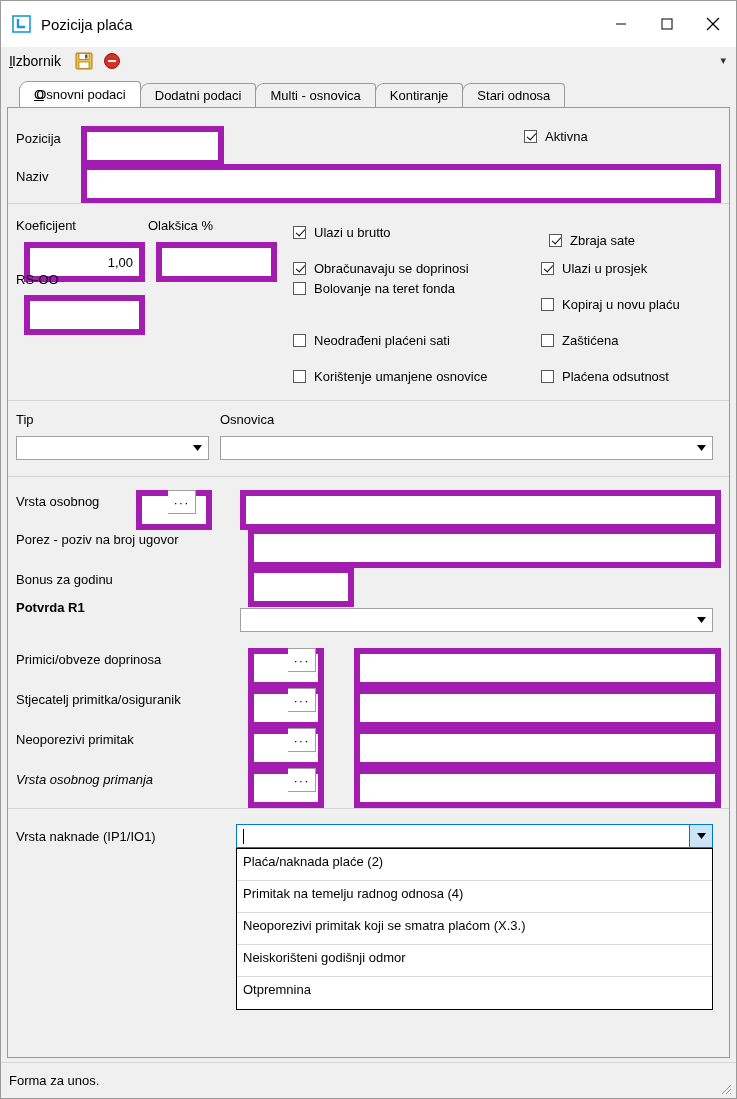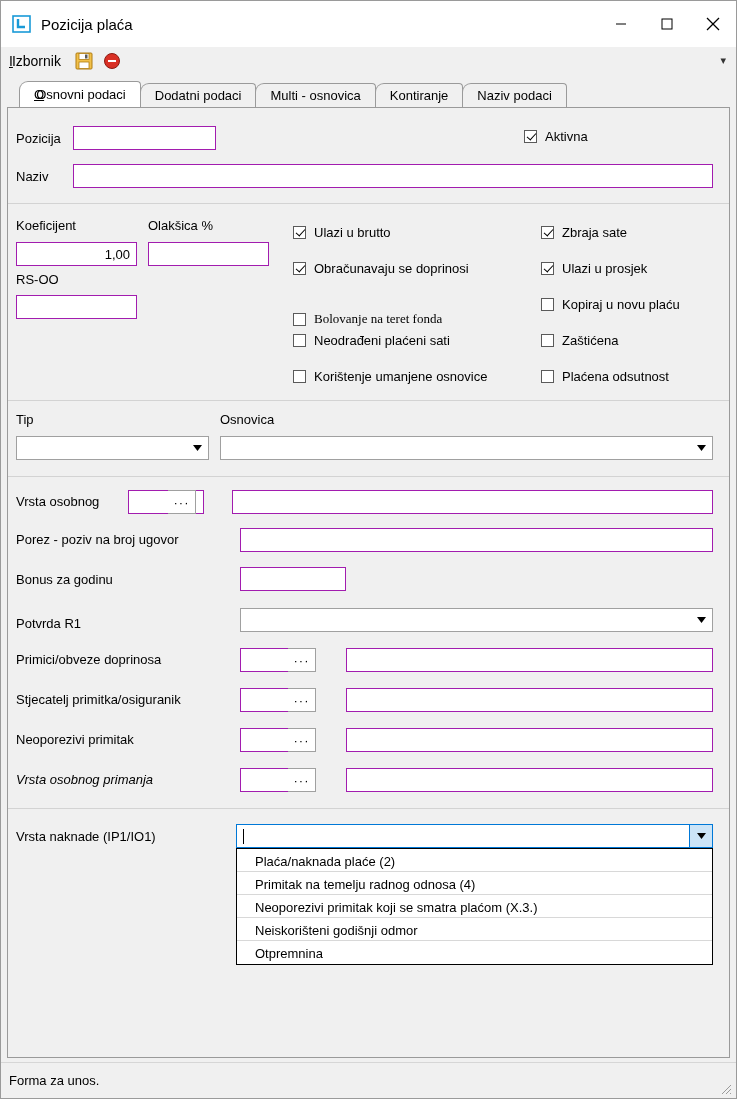--- a/index.html
+++ b/index.html
@@ -111,26 +111,27 @@
     border: 1px solid #9a9a9a;
     padding: 0;
   }
   .sep {
     border-top: 1px solid #d3d3d3;
     margin: 0;
   }
   .lbl { font-size: 13px; color: #000; }
   .tb {
     background: #ffffff;
-    border: 1px solid #a21caf;
-    height: 24px;
+    border: 6px solid #a21caf;
+    height: 40px;
     font-family: "Liberation Sans", sans-serif;
     font-size: 13px;
     padding: 0 4px;
     outline: none;
+    margin-left: 8px;
   }
   .tb.right { text-align: right; padding-right: 6px; }
   .ellipsis-btn {
     background: #ffffff;
     border: 1px solid #a0a0a0;
     height: 24px;
     width: 28px;
     display: inline-flex;
     align-items: center; justify-content: center;
     font-size: 13px;
@@ -187,23 +188,23 @@
   }
   .cb-label { font-size: 13px; }
   
   .dropdown-list {
     position: absolute;
     background: #ffffff;
     border: 1px solid #000000;
     z-index: 50;
   }
   .dd-item {
-    height: 23px;
+    height: 32px;
     line-height: 26px;
-    padding-left: 18px;
+    padding-left: 6px;
     font-size: 13px;
     border-bottom: 1px solid #d8d8d8;
     white-space: nowrap;
   }
   .dd-item:last-child { border-bottom: none; }
   
   .statusbar {
     position: absolute;
     left: 0; right: 0; bottom: 0;
     height: 36px;
@@ -280,21 +281,21 @@
     <div class="tab">
         <span>Dodatni podaci</span>
       </div>
     <div class="tab">
         <span>Multi - osnovica</span>
       </div>
     <div class="tab">
         <span>Kontiranje</span>
       </div>
     <div class="tab">
-        <span>Naziv podaci</span>
+        <span>Stari odnosa</span>
       </div>
   </div>
 
   <div class="panel">
 
     <span class="lbl abs" style="left:8px; top:23px;">Pozicija</span>
     <input class="tb abs" style="left: 65px; top: 18px; width: 143px;" value="">
     <div class="cb-row abs" style="left:516px; top:21px; margin:0;">
       <span class="cb checked"></span>
       <span class="cb-label">Aktivna</span>
@@ -313,34 +314,34 @@
     <input class="tb right abs" style="left: 8px; top: 187px; width: 121px;" value="">
 
     <div class="cb-row abs" style="left:285px; top:117px; margin:0;">
       <span class="cb checked"></span>
       <span class="cb-label">Ulazi u brutto</span>
     </div>
     <div class="cb-row abs" style="left:285px; top:153px; margin:0;">
       <span class="cb checked"></span>
       <span class="cb-label">Obračunavaju se doprinosi</span>
     </div>
-    <div class="cb-row abs" style="left:285px; top:203px; margin:0;font-family:Liberation Serif, serif;">
+    <div class="cb-row abs" style="left:285px; top:173px; margin:0;">
       <span class="cb"></span>
       <span class="cb-label">Bolovanje na teret fonda</span>
     </div>
     <div class="cb-row abs" style="left:285px; top:225px; margin:0;">
       <span class="cb"></span>
       <span class="cb-label">Neodrađeni plaćeni sati</span>
     </div>
     <div class="cb-row abs" style="left:285px; top:261px; margin:0;">
       <span class="cb"></span>
       <span class="cb-label">Korištenje umanjene osnovice</span>
     </div>
 
-    <div class="cb-row abs" style="left:533px; top:117px; margin:0;">
+    <div class="cb-row abs" style="left:533px; top:117px; margin:8px;">
       <span class="cb checked"></span>
       <span class="cb-label">Zbraja sate</span>
     </div>
     <div class="cb-row abs" style="left:533px; top:153px; margin:0;">
       <span class="cb checked"></span>
       <span class="cb-label">Ulazi u prosjek</span>
     </div>
     <div class="cb-row abs" style="left:533px; top:189px; margin:0;">
       <span class="cb"></span>
       <span class="cb-label">Kopiraj u novu plaću</span>
@@ -381,21 +382,21 @@
     <input class="tb abs" style="left: 120px; top: 382px; width: 76px;" value="">
     <span class="ellipsis-btn abs" style="left:160px; top:382px; border-left:none;">···</span>
     <input class="tb abs" style="left: 224px; top: 382px; width: 481px;" value="">
 
     <span class="lbl abs" style="left:8px; top:424px;">Porez - poziv na broj ugovor</span>
     <input class="tb abs" style="left: 232px; top: 420px; width: 473px;" value="">
 
     <span class="lbl abs" style="left:8px; top:464px;">Bonus za godinu</span>
     <input class="tb abs" style="left: 232px; top: 459px; width: 106px;" value="">
 
-    <span class="lbl abs" style="left:8px; top:508px;">Potvrda R1</span>
+    <span class="lbl abs" style="left:8px; top:492px;font-weight:bold;">Potvrda R1</span>
     <div class="combo abs" style="left:232px; top:500px; width:473px;">
       <span class="val"></span>
       <span class="arrow">
         <svg width="9" height="6" viewBox="0 0 9 6">
             <polygon points="0,0 9,0 4.5,6" fill="#000"></polygon>
           </svg>
       </span>
     </div>
 
     <span class="lbl abs" style="left:8px; top:544px;">Primici/obveze doprinosa</span>

